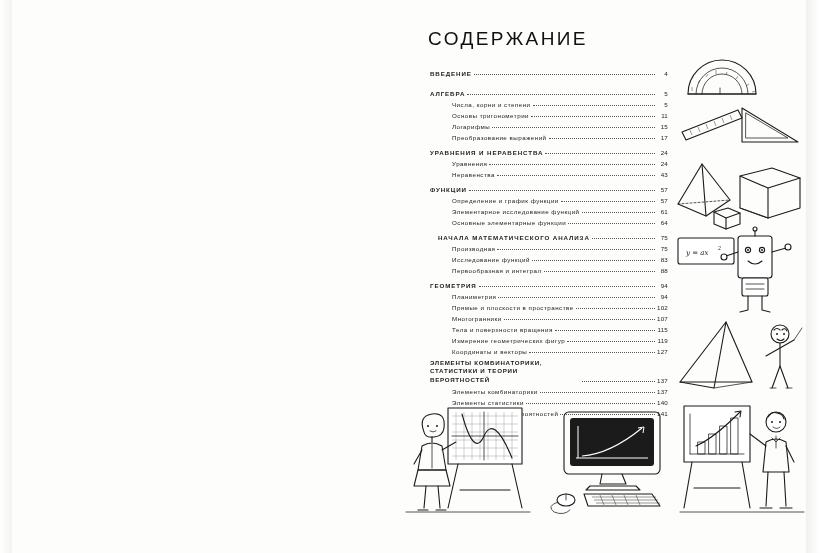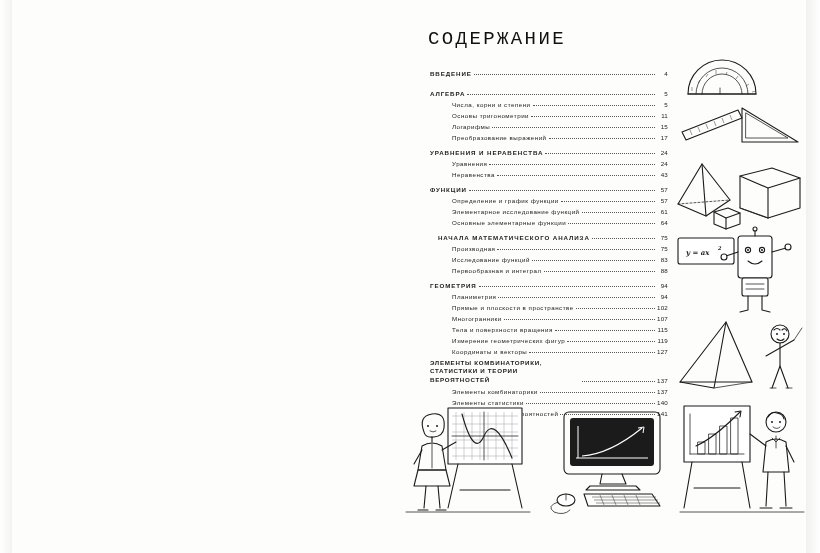--- a/index.html
+++ b/index.html
@@ -18,21 +18,21 @@
     position:absolute;left:0;top:0;width:12px;height:553px;
     background:linear-gradient(to right,#ffffff,#f3f3f1);
   }
   .page-edge-right{
     position:absolute;right:0;top:0;width:14px;height:553px;
     background:linear-gradient(to left,#ffffff,#f1f1ef);
   }
 
   .title{
     position:absolute;left:428px;top:28px;
-    font-family:Liberation Mono, monospace;
+    font-family:Liberation Sans, sans-serif;
     font-size:19px;letter-spacing:2.4px;
     color:#111;
     font-weight:400;
   }
 
   .toc{
     position:absolute;left:430px;top:62px;width:238px;
     font-size:6.2px;
     line-height:1.05;
   }
@@ -287,21 +287,21 @@
       <path class="ink" d="M66 16 L66 48 L94 58 L94 28"></path>
       <path class="ink" d="M126 18 L126 48 L94 58"></path>
       <path class="ink-thin" d="M66 48 L94 58"></path>
 
       <path class="ink" d="M40 52 L54 48 L66 53 L52 58 Z"></path>
       <path class="ink" d="M40 52 L40 64 L52 69 L52 58"></path>
       <path class="ink" d="M66 53 L66 64 L52 69"></path>
     </svg>
   </div>
 
-  <div class="fig" style="left:676px;top:230px;width:126px;height:92px;font-weight:bold;">
+  <div class="fig" style="left:676px;top:230px;width:126px;height:92px;">
     <svg width="126" height="92" viewBox="0 0 126 92">
 
       <rect class="ink-fill" x="2" y="8" width="56" height="26" rx="2"></rect>
       <text class="formula" x="10" y="25" fill="#1b1b1b">y = ax</text>
       <text class="formula" x="42" y="20" fill="#1b1b1b" style="font-size:5px">2</text>
 
       <rect class="ink-fill" x="62" y="6" width="34" height="42" rx="3"></rect>
 
       <circle class="ink" cx="72" cy="20" r="2.6"></circle>
       <circle class="ink" cx="86" cy="20" r="2.6"></circle>

